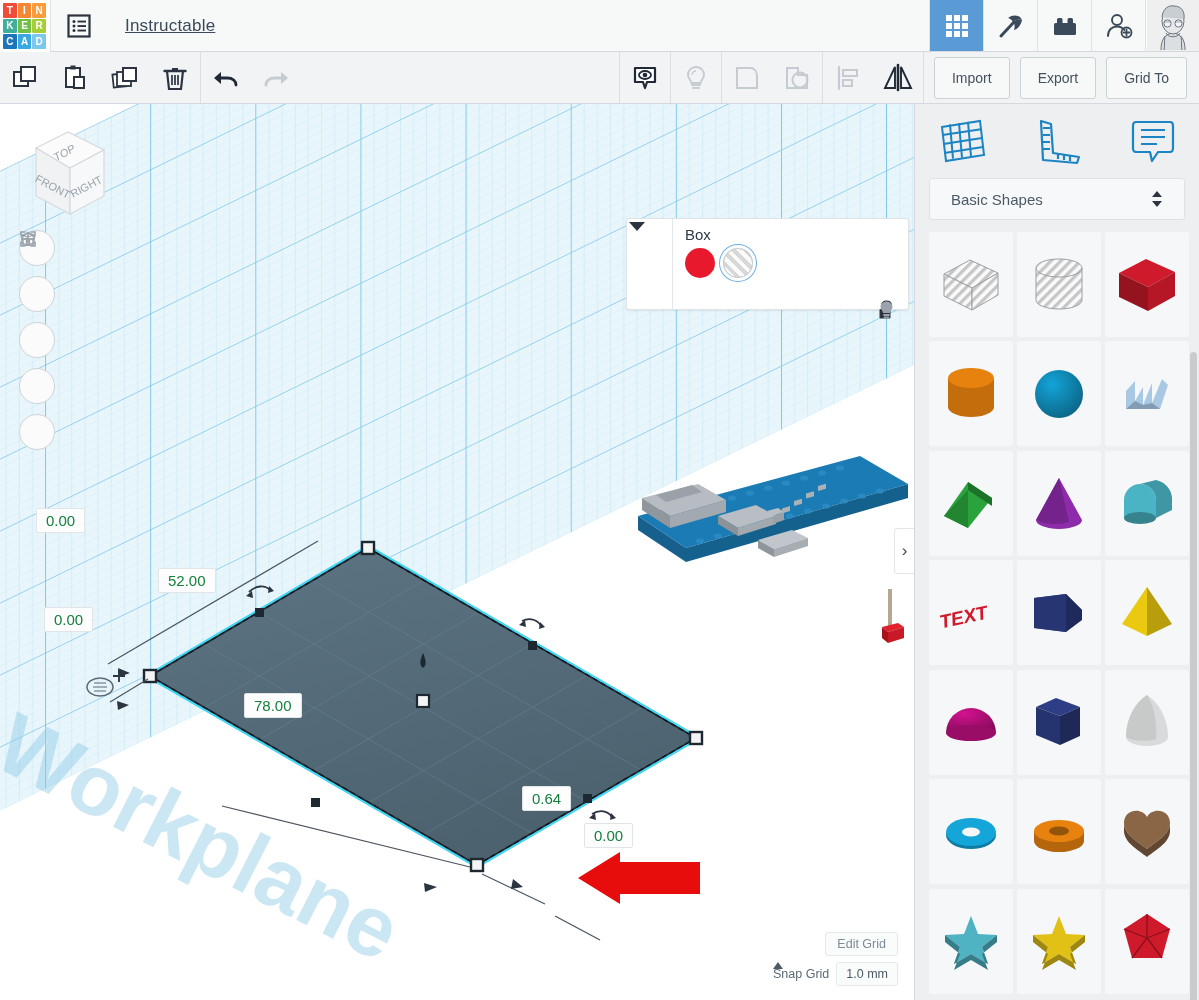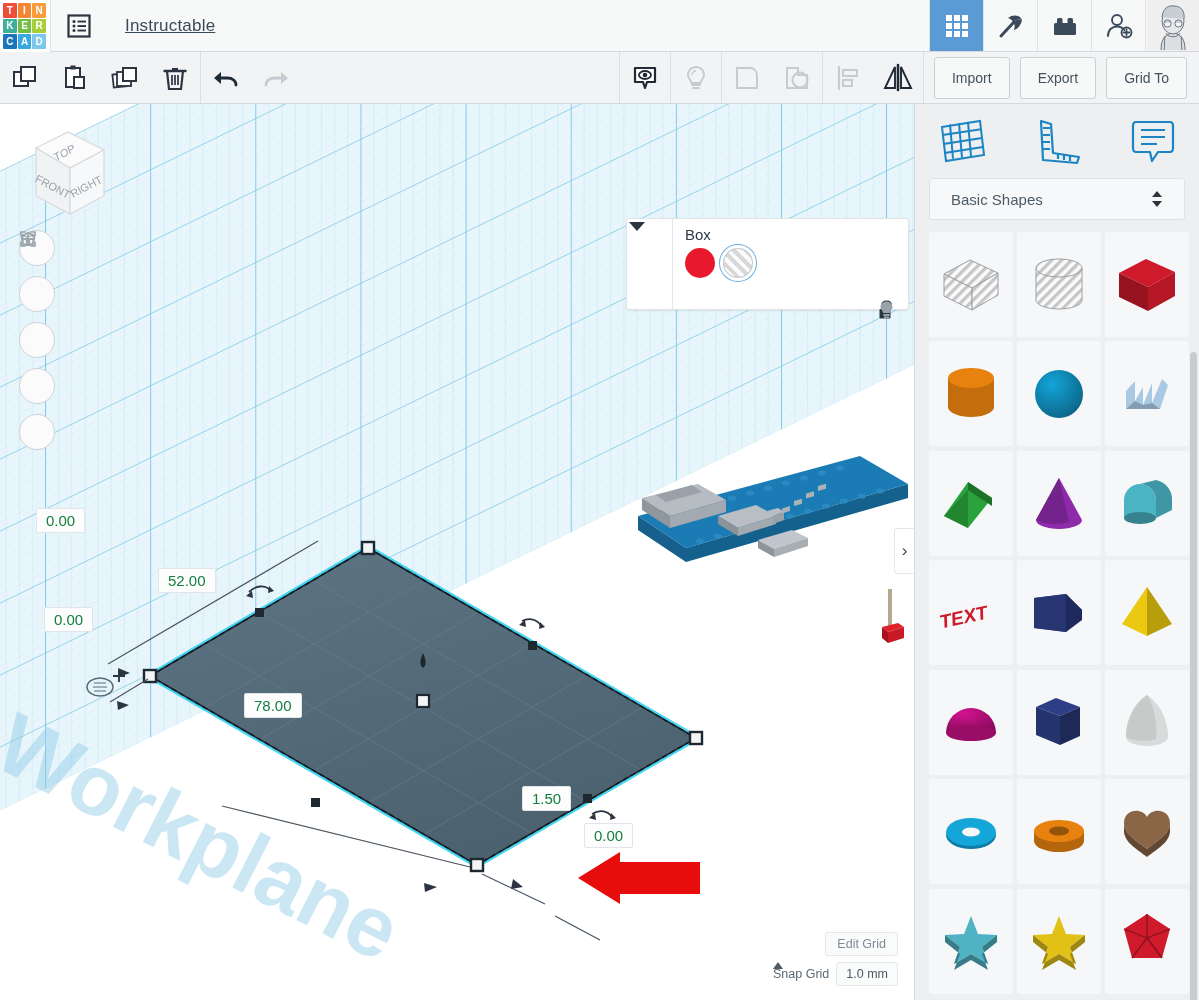--- a/index.html
+++ b/index.html
@@ -560,21 +560,21 @@
           <path d="M3 5 L10 3 L15 5 L15 13 L8 15 L3 13 Z" fill="none" stroke="#9aa3ab" stroke-width="1.3"></path>
           <path d="M8 7 L15 5 M8 7 L8 15 M3 5 L8 7" fill="none" stroke="#9aa3ab" stroke-width="1.1"></path>
         </svg>
       </div>
     </div>
 
     <div class="dim" style="left:158px; top:453px;margin-top:11px;">52.00</div>
     <div class="dim" style="left:36px;  top:404px;">0.00</div>
     <div class="dim" style="left:44px;  top:503px;">0.00</div>
     <div class="dim" style="left:224px; top:589px;margin-left:20px;">78.00</div>
-    <div class="dim" style="left:522px; top:682px;">1.50</div>
+    <div class="dim" style="left:522px; top:682px;">0.64</div>
     <div class="dim" style="left:584px; top:719px;">0.00</div>
 
     <div class="shapepanel">
       <div class="sp-collapse">
         <svg width="20" height="14" viewBox="0 0 20 14">
             <path d="M2 3 L18 3 L10 12 Z" fill="#2b3440"></path>
           </svg>
       </div>
       <div class="sp-body">
         <div class="sp-title">Box</div>

